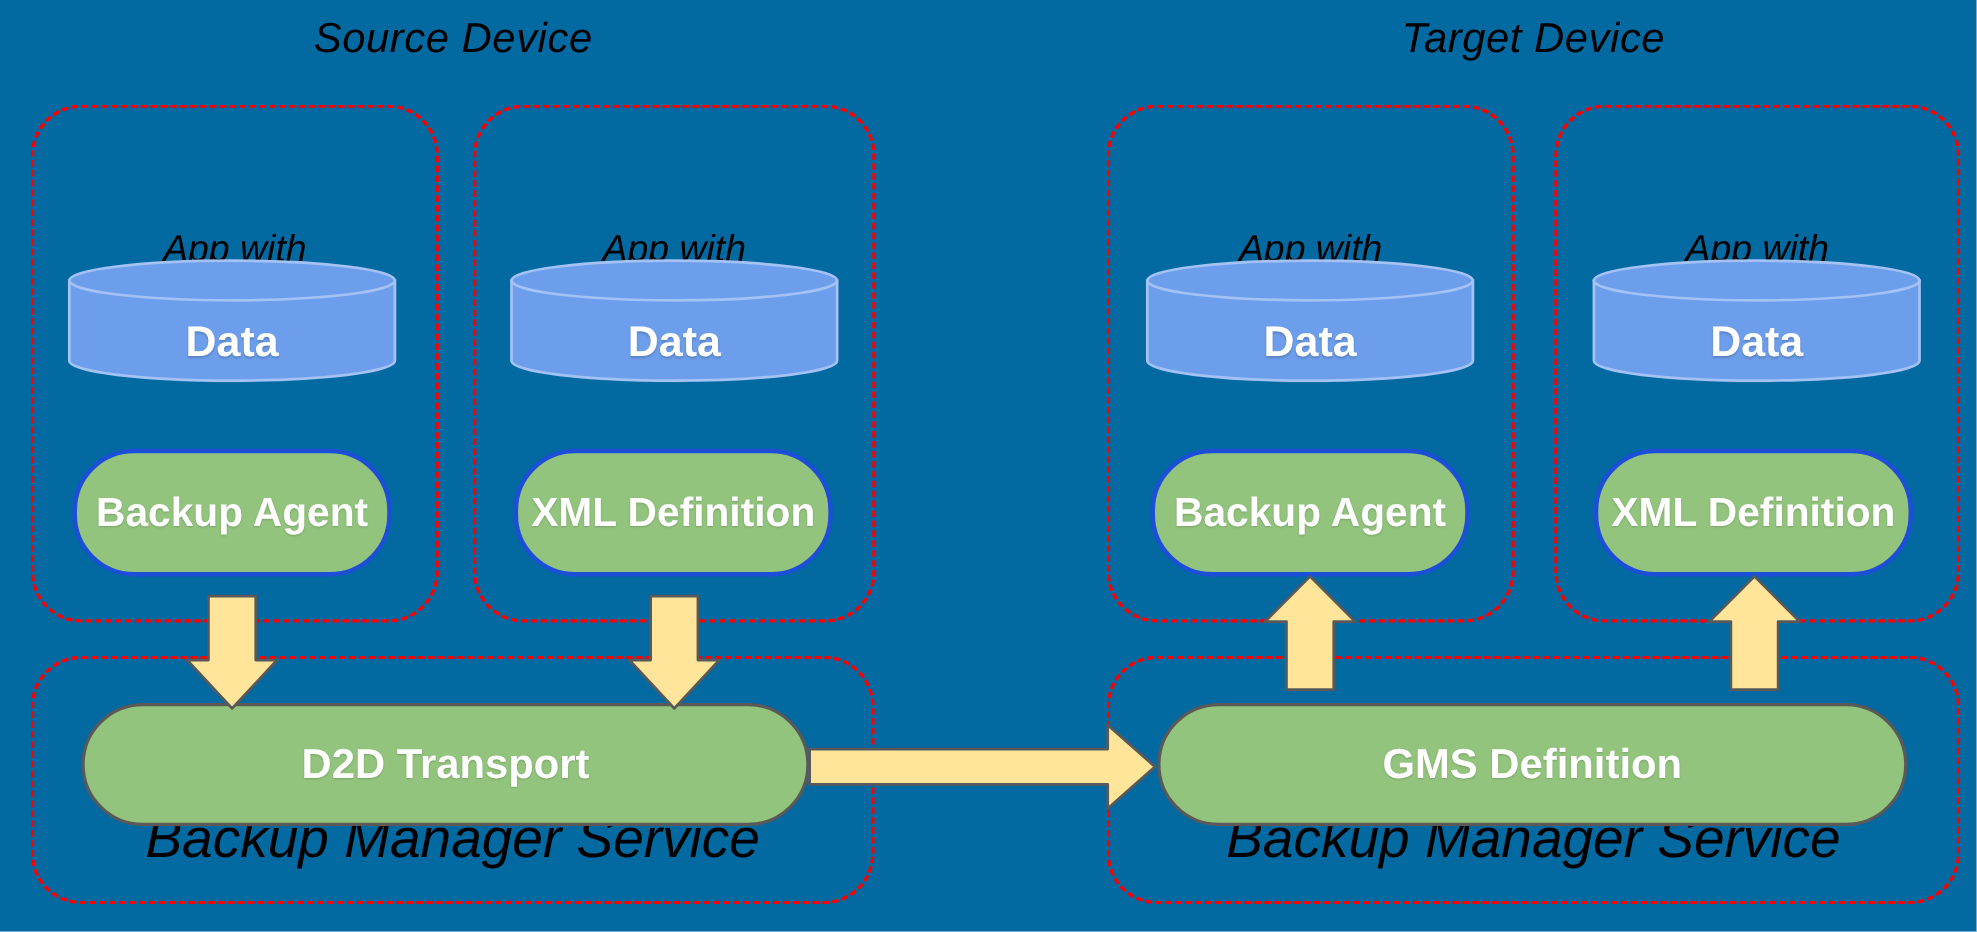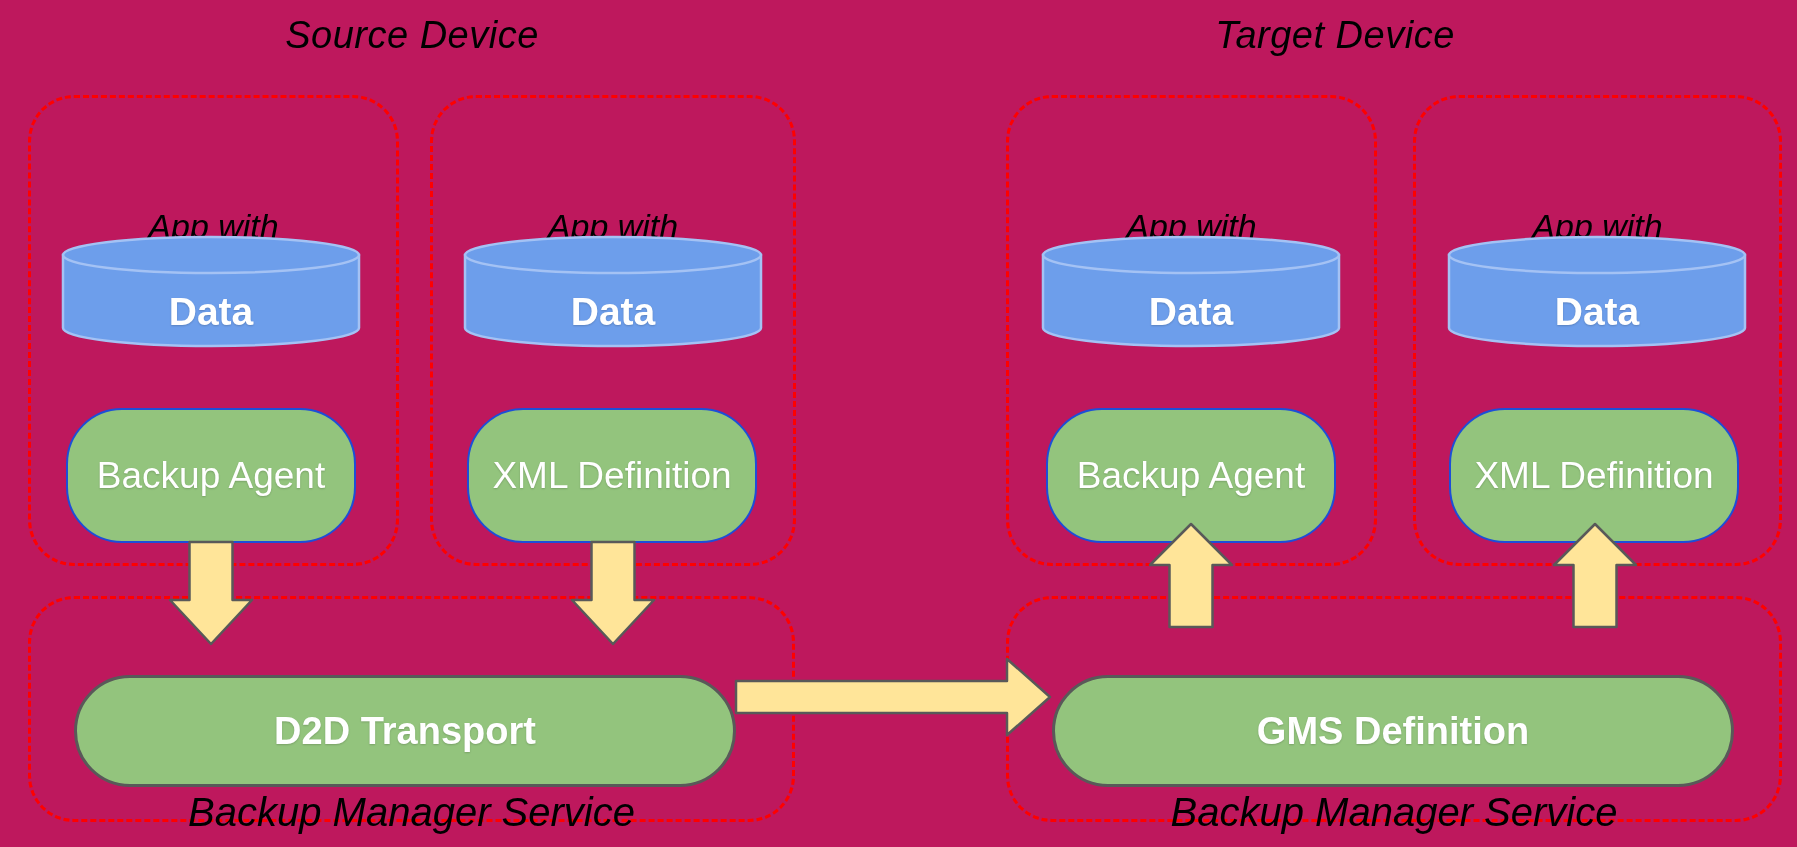--- a/index.html
+++ b/index.html
@@ -1,67 +1,66 @@
 <!DOCTYPE html>
 <html><head>
 <meta charset="utf-8">
 <style>
   html,body{margin:0;padding:0;background:#ffffff;}
   #canvas{
-    position:relative;width:1797px;height:847px;background:#be185d;overflow:hidden;
+    position:relative;width:1797px;height:847px;background:#0369a1;overflow:hidden;
     font-family:"Liberation Sans","DejaVu Sans",sans-serif;
   }
   .device-title{
     position:absolute;top:12px;height:46px;display:flex;align-items:center;justify-content:center;
     font-style:italic;font-size:38px;color:#000;z-index:5;letter-spacing:0.5px;
   }
   .app-box{
     position:absolute;top:95px;height:471px;border:3px dashed #fe0000;border-radius:46px;
     box-sizing:border-box;background:transparent;z-index:10;
   }
   .service-box{
     position:absolute;top:596px;height:226px;border:3px dashed #fe0000;border-radius:46px;
     box-sizing:border-box;background:transparent;z-index:10;
   }
   .app-label{
     position:absolute;top:108px;left:0;width:100%;text-align:center;
     font-style:italic;font-size:34px;line-height:40px;color:#000;z-index:12;
   }
   .app-label span{display:block;}
   .pill{
-    position:absolute;top:408px;height:135px;background:#93c47d;border:2px solid #1d4ed8;
+    position:absolute;top:408px;height:116px;background:#93c47d;border:4px solid #1d4ed8;
     border-radius:56px;box-sizing:border-box;display:flex;align-items:center;justify-content:center;
-    color:#ffffff;font-weight:normal;font-size:37px;z-index:20;
+    color:#ffffff;font-weight:bold;font-size:37px;z-index:20;
     text-shadow:0 1px 2px rgba(0,0,0,0.18);
   }
   .transport-pill{
     position:absolute;top:639px;height:112px;background:#93c47d;border:3px solid #595959;
     border-radius:56px;box-sizing:border-box;display:flex;align-items:center;justify-content:center;
     color:#ffffff;font-weight:bold;font-size:38px;z-index:20;
     text-shadow:0 1px 2px rgba(0,0,0,0.18);
-    margin-top:36px;
   }
   .service-label{
-    position:absolute;top:790px;height:44px;display:flex;align-items:center;justify-content:center;
-    font-style:italic;font-size:40px;color:#000;z-index:12;
+    position:absolute;top:740px;height:44px;display:flex;align-items:center;justify-content:center;
+    font-style:italic;font-size:50px;color:#000;z-index:12;
   }
   .cyl-label{
     position:absolute;top:292px;height:40px;display:flex;align-items:center;justify-content:center;
     color:#ffffff;font-weight:bold;font-size:39px;z-index:40;
     text-shadow:0 1px 2px rgba(0,0,0,0.18);
   }
   #shape-layer{position:absolute;left:0;top:0;z-index:30;pointer-events:none;}
 </style>
 </head>
 <body>
 
 <div id="canvas">
 
   <div class="device-title" style="left:28px;width:768px;">Source Device</div>
-  <div class="device-title" style="left:947px;width:776px;">Target Device</div>
+  <div class="device-title" style="left:1006px;width:776px;">Target Device</div>
 
   <div class="app-box" style="left:28px;width:371px;">
     <div class="app-label">
       <span>App with</span>
       <span>Key/Value Backup</span>
     </div>
   </div>
   <div class="app-box" style="left:430px;width:366px;">
     <div class="app-label">
       <span>App with</span>

